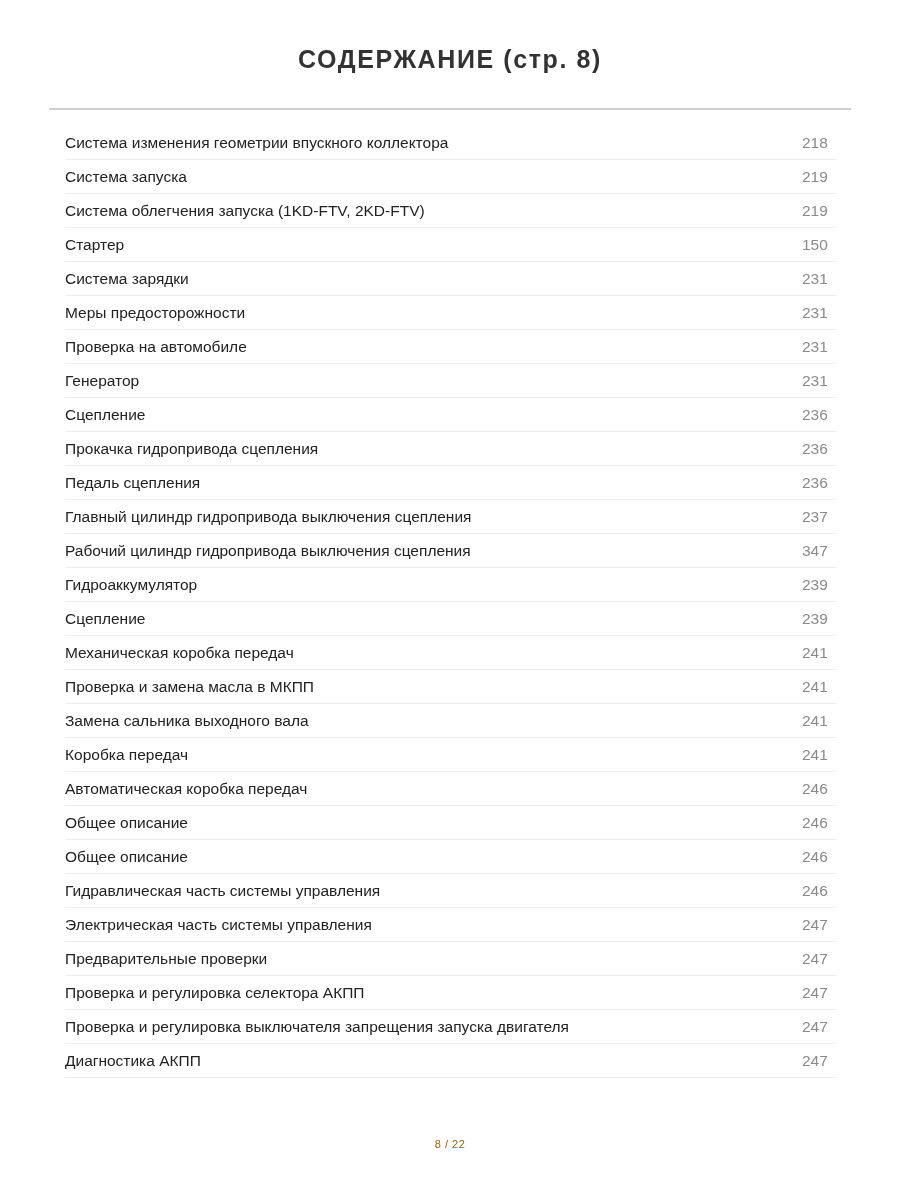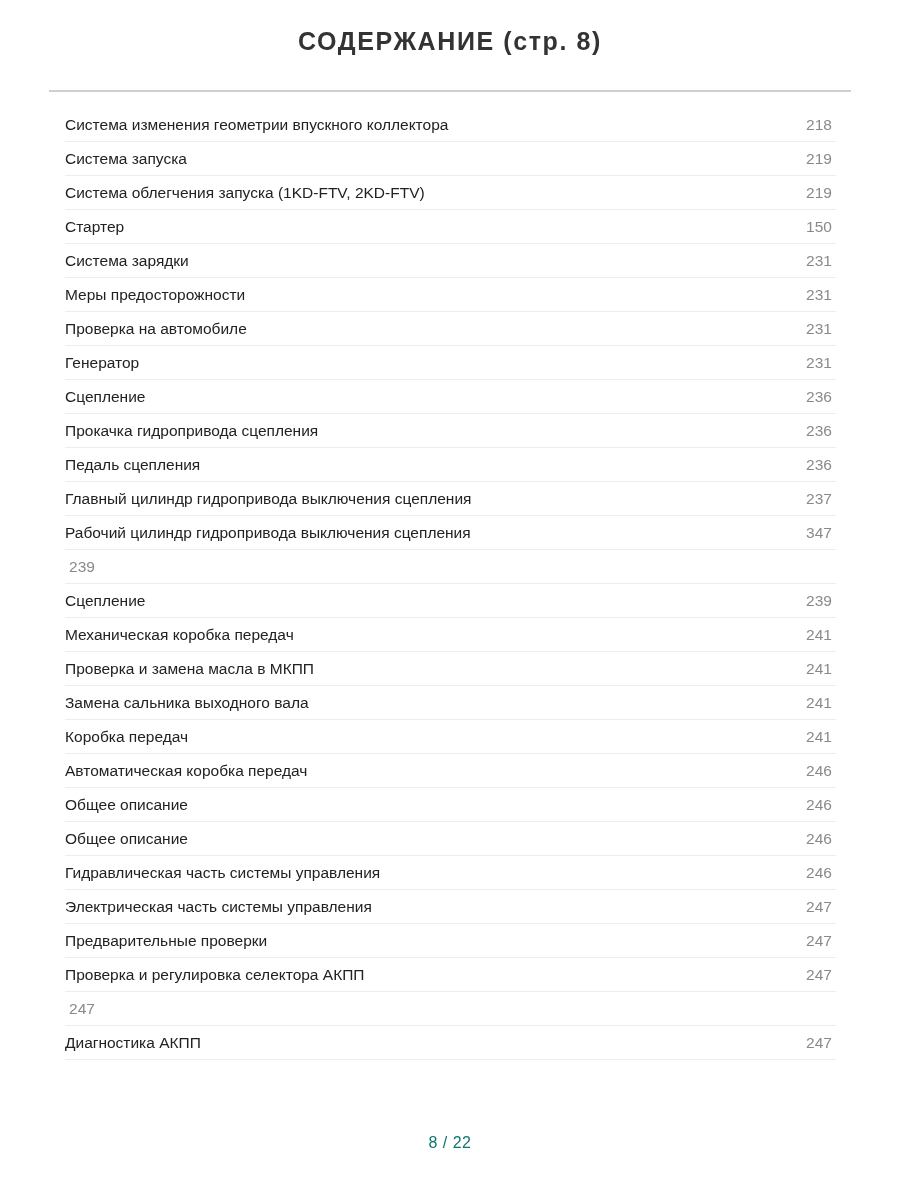--- a/index.html
+++ b/index.html
@@ -20,21 +20,21 @@
     position: relative;
     width: 900px;
     height: 1200px;
     box-sizing: border-box;
     display: flex;
     flex-direction: column;
   }
 
   
   .doc-header {
-    padding-top: 24px;
+    padding-top: 42px;
     flex: 0 0 auto;
   }
   .doc-title {
     margin: 0;
     text-align: center;
     font-size: 25px;
     font-weight: bold;
     letter-spacing: 1.6px;
     color: #333333;
     line-height: 34px;
@@ -71,33 +71,33 @@
     white-space: nowrap;
     overflow: hidden;
     text-overflow: ellipsis;
     padding-right: 18px;
   }
   .toc-page {
     font-size: 15.5px;
     color: #8a8a8a;
     line-height: 33px;
     flex: 0 0 auto;
-    text-align: center;
+    text-align: left;
     min-width: 34px;
   }
 
   
   .doc-footer {
     flex: 0 0 auto;
     text-align: center;
     padding-bottom: 48px;
   }
   .footer-pageno {
-    font-size: 16px;
-    color: #0f766e;
+    font-size: 11px;
+    color: #a16207;
     letter-spacing: 0.5px;
   }
 </style>
 </head>
 <body>
 
 <div class="page">
 
   <div class="doc-header">
     <h1 class="doc-title">СОДЕРЖАНИЕ (стр. 8)</h1>
@@ -151,20 +151,21 @@
       </li>
       <li class="toc-row">
         <span class="toc-title">Главный цилиндр гидропривода выключения сцепления</span>
         <span class="toc-page">237</span>
       </li>
       <li class="toc-row">
         <span class="toc-title">Рабочий цилиндр гидропривода выключения сцепления</span>
         <span class="toc-page">347</span>
       </li>
       <li class="toc-row">
+        <span class="toc-title">Гидроаккумулятор</span>
         <span class="toc-page">239</span>
       </li>
       <li class="toc-row">
         <span class="toc-title">Сцепление</span>
         <span class="toc-page">239</span>
       </li>
       <li class="toc-row">
         <span class="toc-title">Механическая коробка передач</span>
         <span class="toc-page">241</span>
       </li>
@@ -202,20 +203,21 @@
       </li>
       <li class="toc-row">
         <span class="toc-title">Предварительные проверки</span>
         <span class="toc-page">247</span>
       </li>
       <li class="toc-row">
         <span class="toc-title">Проверка и регулировка селектора АКПП</span>
         <span class="toc-page">247</span>
       </li>
       <li class="toc-row">
+        <span class="toc-title">Проверка и регулировка выключателя запрещения запуска двигателя</span>
         <span class="toc-page">247</span>
       </li>
       <li class="toc-row">
         <span class="toc-title">Диагностика АКПП</span>
         <span class="toc-page">247</span>
       </li>
     </ul>
 
   <div class="doc-footer">
     <span class="footer-pageno">8 / 22</span>

